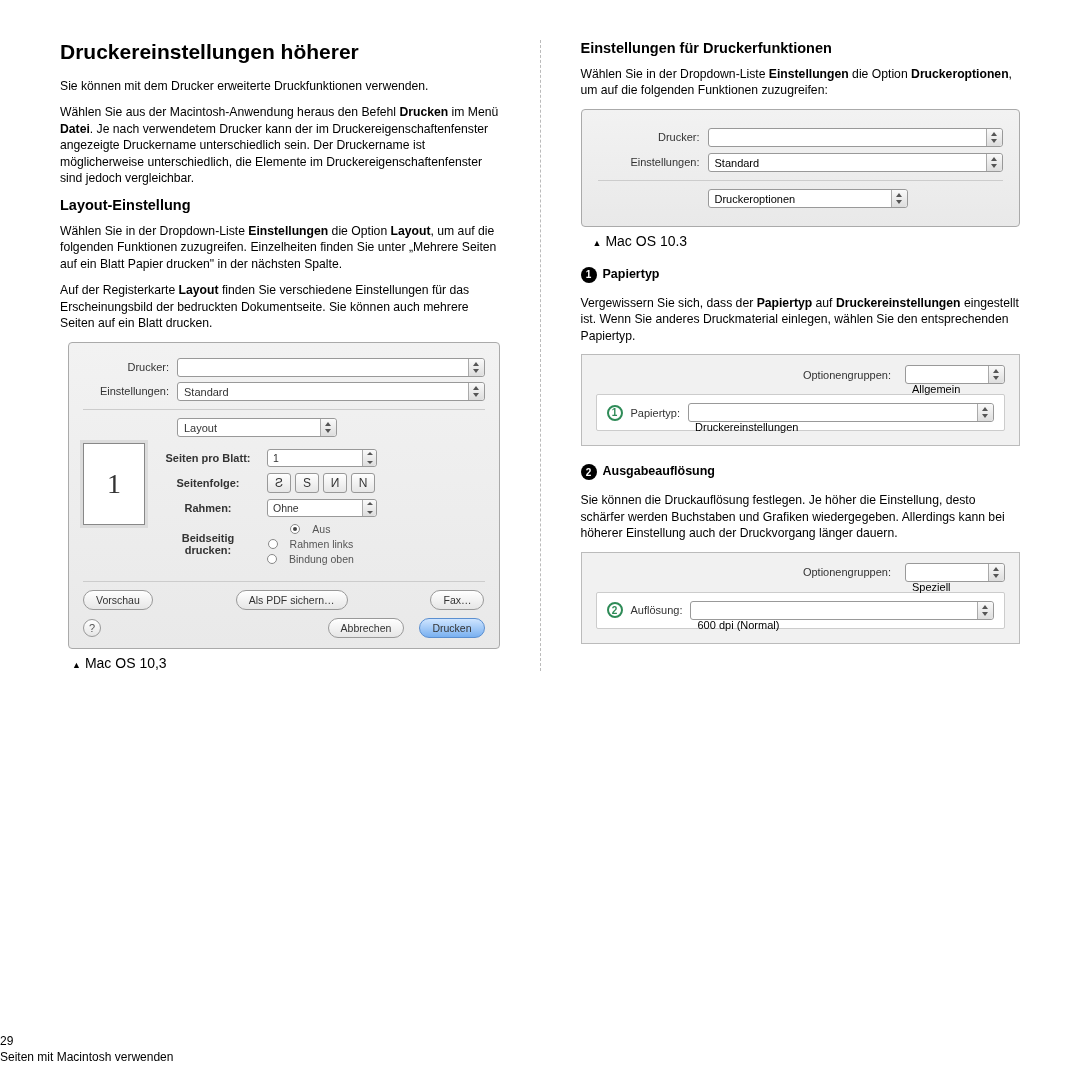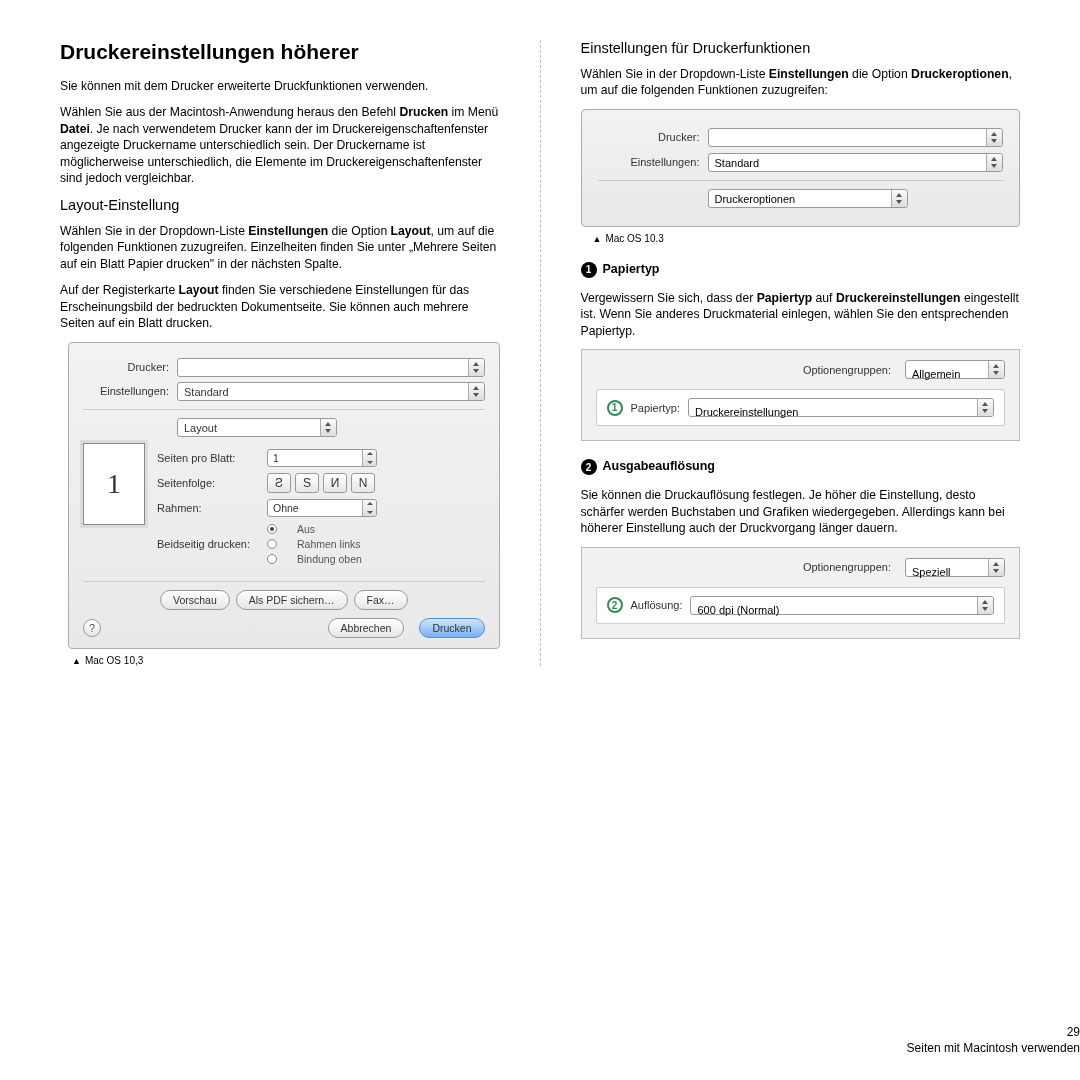--- a/index.html
+++ b/index.html
@@ -25,30 +25,30 @@
     width: 0;
     border-left: 1px dashed #bbb;
   }
   h1.main-title {
     font-size: 21px;
     font-weight: bold;
     margin: 0 0 14px 0;
   }
   h2.sub {
     font-size: 14.5px;
-    font-weight: normal;
+    font-weight: bold;
     margin: 0 0 10px 0;
   }
   p {
     font-size: 12.2px;
     line-height: 1.35;
     margin: 0 0 10px 0;
   }
   .caption {
-    font-size: 10px;
+    font-size: 14px;
     margin: 6px 0 0 12px;
   }
   .caption .tri::before {
     content: "▲";
     font-size: 9px;
     margin-right: 4px;
   }
   .num-circle {
     display: inline-flex;
     width: 16px; height: 16px;
@@ -146,23 +146,24 @@
   }
   .layout-opts { flex: 1; }
   .opt-row {
     display: flex;
     align-items: center;
     margin: 6px 0;
     font-size: 11px;
   }
   .opt-label {
     width: 110px;
-    text-align: left;
+    text-align: center;
     padding-right: 8px;
     color: #333;
+    font-weight: bold;
   }
   .opt-select {
     width: 110px;
     height: 18px;
     background: #fff;
     border: 1px solid #999;
     border-radius: 3px;
     position: relative;
     padding: 0 16px 0 5px;
     font-size: 10.5px;
@@ -187,30 +188,30 @@
   .seq-btns { display:flex; gap:4px; }
   .seq-btn {
     width: 24px; height: 20px;
     background: linear-gradient(#fff,#e6e6e6);
     border: 1px solid #999;
     border-radius: 3px;
     display:flex;align-items:center;justify-content:center;
     font-size: 12px;
   }
   .radio-col { display:flex; flex-direction:column; gap:3px; font-size:10.5px; color:#555;}
-  .radio-col label { display:flex; align-items:center; gap:20px;}
+  .radio-col label { display:flex; align-items:center; gap:12px;justify-content:center;}
   .radio-dot {
     width:10px;height:10px;border:1px solid #888;border-radius:50%;
     display:inline-block;position:relative;background:#fff;
   }
   .radio-dot.on::after{
     content:"";position:absolute;left:2px;top:2px;width:4px;height:4px;background:#444;border-radius:50%;
   }
   .mac-buttons {
-    display:flex; gap:6px; justify-content:center;
+    display:flex; gap:6px; justify-content:space-between;
     margin-top:4px;
   }
   .mac-btn {
     height: 20px;
     padding: 0 12px;
     background: linear-gradient(#fff,#e6e6e6);
     border:1px solid #999;
     border-radius: 10px;
     font-size: 10.5px;
     display:flex;align-items:center;justify-content:center;
@@ -248,31 +249,31 @@
   .opt-block {
     background:#f1f1f1;
     border:1px solid #bbb;
     padding:10px 14px 14px 14px;
     margin:6px 0;
     font-size:11px;
   }
   .opt-block .top-row{display:flex;justify-content:flex-end;align-items:center;gap:14px;margin-bottom:10px;}
   .opt-block .body-row{display:flex;align-items:center;gap:8px;background:#fff;border:1px solid #ccc;padding:8px 10px;border-radius:2px;}
   .glabel{font-size:11px;color:#333;}
-  .gsel{background:#fff;border:1px solid #999;border-radius:3px;height:19px;padding:5px 18px 0 6px;font-size:11px;line-height:16px;position:relative;min-width:100px;}
+  .gsel{background:#fff;border:1px solid #999;border-radius:3px;height:19px;padding:15px 18px 0 6px;font-size:11px;line-height:16px;position:relative;min-width:100px;}
   .gsel .arrows{position:absolute;right:0;top:0;bottom:0;width:16px;background:linear-gradient(#fafafa,#ddd);border-left:1px solid #aaa;border-radius:0 3px 3px 0;}
   .gsel .arrows::before{content:"";position:absolute;left:4px;top:3px;border-left:3px solid transparent;border-right:3px solid transparent;border-bottom:4px solid #555;}
   .gsel .arrows::after{content:"";position:absolute;left:4px;bottom:3px;border-left:3px solid transparent;border-right:3px solid transparent;border-top:4px solid #555;}
   .wide-sel{flex:1;}
   .num-badge{width:16px;height:16px;border-radius:50%;border:2px solid #2e8b57;color:#2e8b57;display:inline-flex;align-items:center;justify-content:center;font-size:10px;font-weight:bold;flex-shrink:0;}
 
   .footer {
     position:absolute;
-    bottom:25px; left:0; right:0;
-    text-align:right;
+    bottom:16px; left:0; right:0;
+    text-align:left;
     font-size:12px;
   }
   .footer .pnum{margin-bottom:2px;}
 </style>
 </head>
 <body>
 
 <div class="page">
 
   <div class="col">

